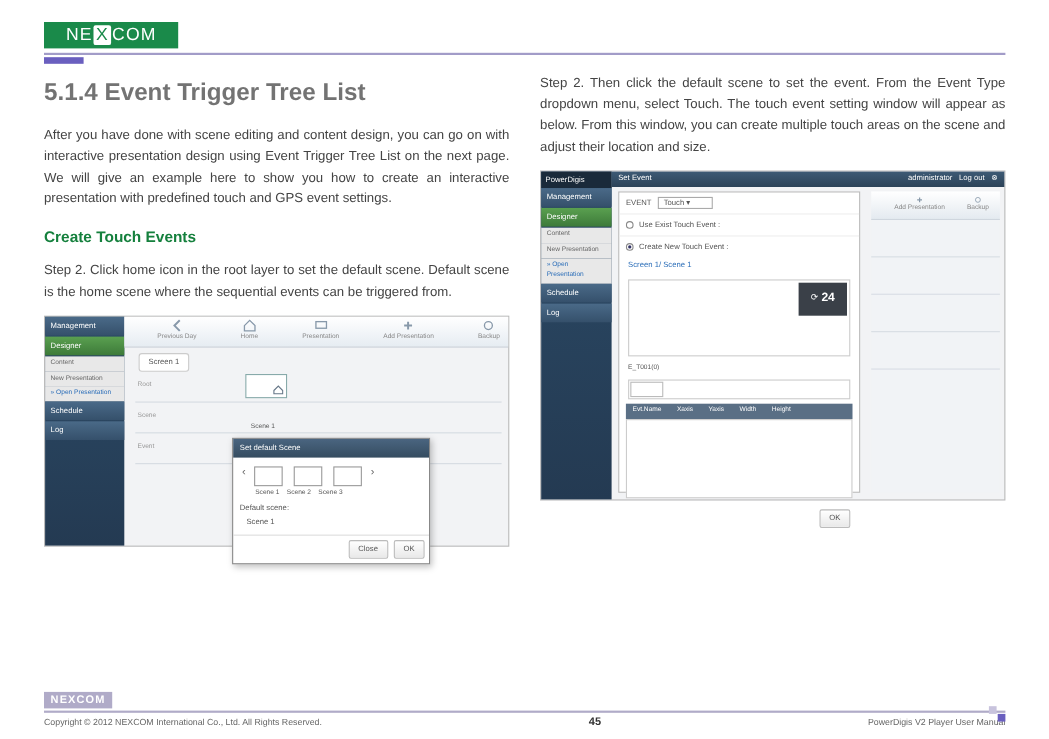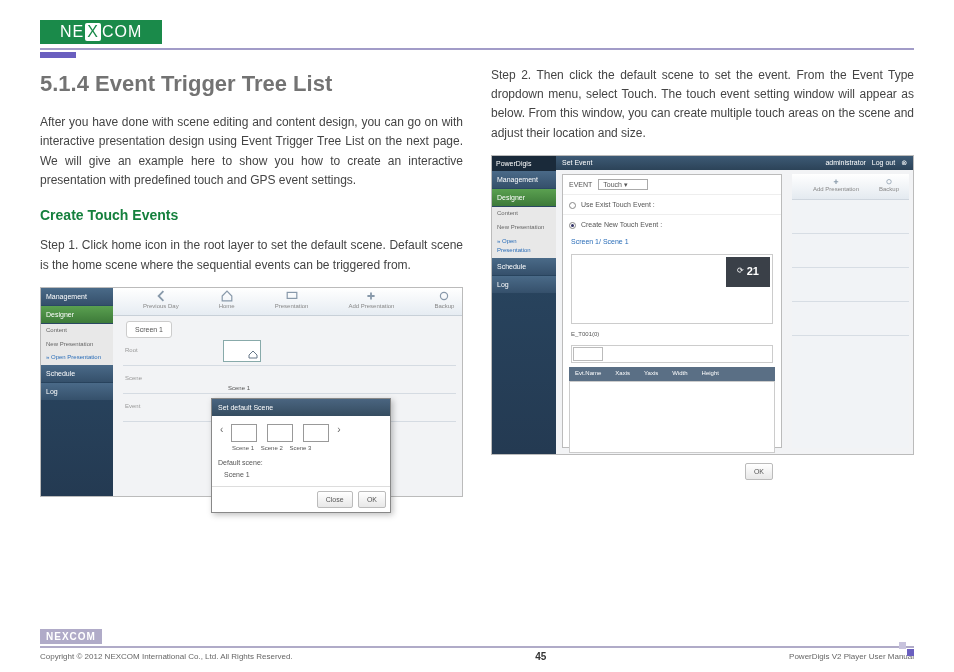--- a/index.html
+++ b/index.html
@@ -158,21 +158,21 @@
   </div>
 </div>
 <div class="accent-bar"></div>
 
 <div class="columns">
 
   <div class="col">
     <h2 class="section">5.1.4 Event Trigger Tree List</h2>
     <p class="body">After you have done with scene editing and content design, you can go on with interactive presentation design using Event Trigger Tree List on the next page. We will give an example here to show you how to create an interactive presentation with predefined touch and GPS event settings.</p>
     <h3 class="sub">Create Touch Events</h3>
-    <p class="body">Step 1. Click home icon in the root layer to set the default scene. Default scene is the home scene where the sequential events can be triggered from.</p>
+    <p class="body">Step 2. Click home icon in the root layer to set the default scene. Default scene is the home scene where the sequential events can be triggered from.</p>
 
     <div class="shot shot1">
       <div class="shot-sidebar">
         <div class="sb-item dark">Management</div>
         <div class="sb-item">Designer</div>
         <div class="sb-sub">Content</div>
         <div class="sb-sub">New Presentation</div>
         <div class="sb-sub active">» Open Presentation</div>
         <div class="sb-item dark">Schedule</div>
         <div class="sb-item dark">Log</div>
@@ -287,21 +287,21 @@
           <span>Use Exist Touch Event :</span>
         </div>
         <div class="ep-row" style="border-bottom:none;">
           <span class="radio sel"></span>
           <span>Create New Touch Event :</span>
         </div>
         <div class="scene-label">Screen 1/ Scene 1</div>
         <div class="preview-area">
           <div class="preview-dark">
             <span style="font-size:8px;margin-right:3px;">⟳</span>
-            <span class="num24">21</span>
+            <span class="num24">24</span>
           </div>
         </div>
         <div style="font-size:6px;padding:2px 8px;">E_T001(0)</div>
         <div style="margin:4px 8px;height:18px;border:1px solid #ccc;">
           <div style="width:30px;height:14px;border:1px solid #bbb;margin:1px;"></div>
         </div>
         <div class="table-strip">
           <span>Evt.Name</span>
           <span>Xaxis</span>
           <span>Yaxis</span>

